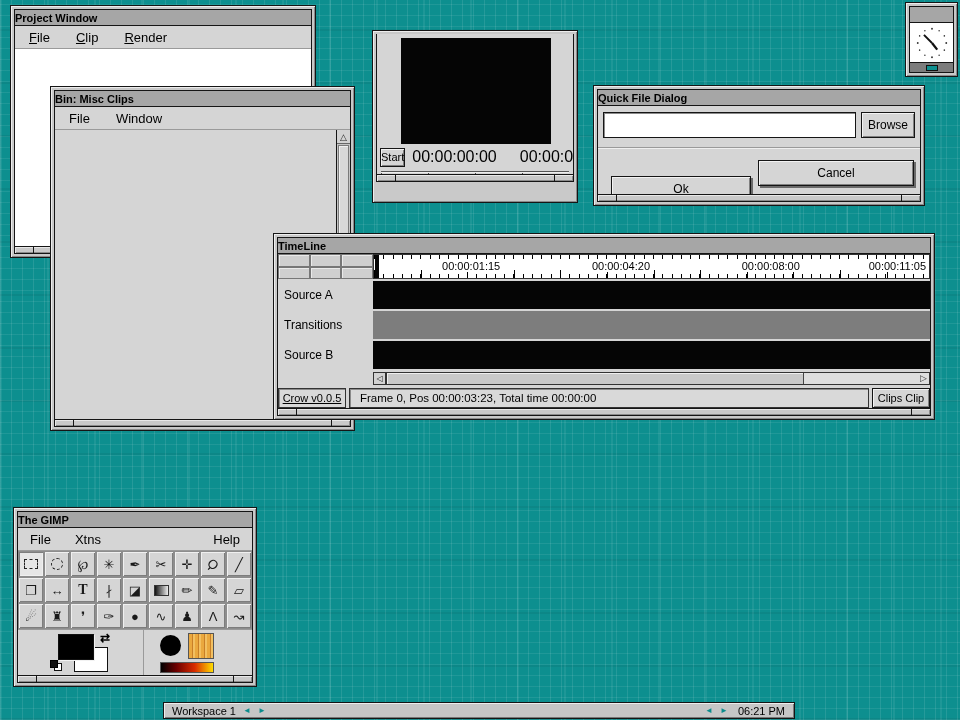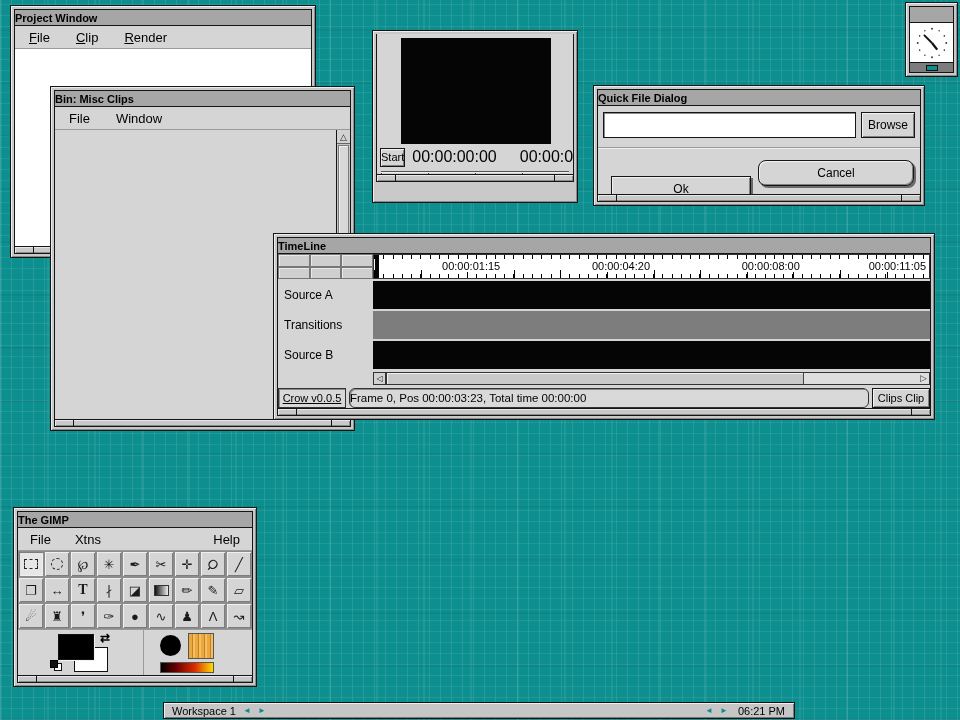--- a/index.html
+++ b/index.html
@@ -64,21 +64,21 @@
     background:repeating-linear-gradient(90deg,#444 0 1px, transparent 1px 47px); }
 
   
   .qrow { display:flex; align-items:center; margin:6px 5px 0 5px; }
   .qinput { flex:1; height:26px; background:#fff; border:1px solid #151515;
     box-shadow: inset 1px 1px 0 #8a8a8a; font-size:12px; padding:0 4px; font-family:"Liberation Sans",sans-serif; }
   .qbrowse { width:54px; height:26px; margin-left:5px; }
   .qsep { margin-top:9px; border-top:1px solid #9a9a9a; border-bottom:1px solid #efefef; }
   .qbtns { display:flex; margin-top:11px; }
   .qok { width:140px; height:26px; margin-left:13px;margin-top:16px; }
-  .qcancel { width:156px; height:26px; margin-left:auto; margin-right:6px;border-radius:8px; }
+  .qcancel { width:156px; height:26px; margin-left:auto; margin-right:6px; }
 
   
   .tl-main { display:flex; flex:none; }
   .tl-left { width:95px; flex:none; }
   .tl-right { flex:1; }
   .tl-btngrid { height:25px; display:grid; grid-template-columns:repeat(3,1fr); grid-template-rows:repeat(2,1fr); }
   .tl-btngrid > div { border:1px solid #777; background:#cfcfcf; box-shadow: inset 1px 1px 0 #eaeaea; }
   .tl-lab { height:28px; margin-top:2px; display:flex; align-items:center; padding-left:6px; font-size:12px; }
   .ruler { position:relative; height:25px; background:#fff; border:1px solid #333;
     background-image:
@@ -95,21 +95,21 @@
   .track-gray { background:#7d7d7d; }
   .tl-scroll { position:relative; height:13px; margin-top:3px; }
   .hs-left { position:absolute; left:0; top:0; width:13px; height:13px; border:1px solid #333; background:#d2d2d2;
     display:flex; align-items:center; justify-content:center; font-size:8px; color:#222; }
   .hs-track { position:absolute; left:13px; right:0; top:0; bottom:0; border:1px solid #333; background:#dedede; }
   .hs-thumb { position:absolute; left:0; top:0; bottom:0; width:77%; background:#c9c9c9;
     border-right:1px solid #444; box-shadow: inset 1px 1px 0 #efefef; }
   .hs-right { position:absolute; right:2px; top:0; font-size:9px; color:#333; }
   .tl-status { display:flex; margin-top:3px; height:20px; gap:3px; }
   .st-version { width:68px; font-size:11px; display:flex; align-items:center; justify-content:center;text-decoration:underline; }
-  .st-info { flex:1; font-size:11.5px; display:flex; align-items:center; padding-left:0;border-radius:6px; }
+  .st-info { flex:1; font-size:11.5px; display:flex; align-items:center; padding-left:10px; }
   .st-load { width:58px; font-size:11px; }
 
   
   .gimp-menubar { padding:0 12px; gap:24px; }
   .gimp-help { margin-left:auto; }
   .gimp-grid { display:grid; grid-template-columns:repeat(9,1fr); flex:none; }
   .tcell { height:26px; background:#d5d5d5; border:1px solid #8d8d8d;
     box-shadow: inset 1px 1px 0 #f0f0f0, inset -1px -1px 0 #7d7d7d;
     display:flex; align-items:center; justify-content:center; }
   .tcell.active { background:#e6e6e6; box-shadow: inset 1px 1px 0 #7d7d7d, inset -1px -1px 0 #f0f0f0; }

